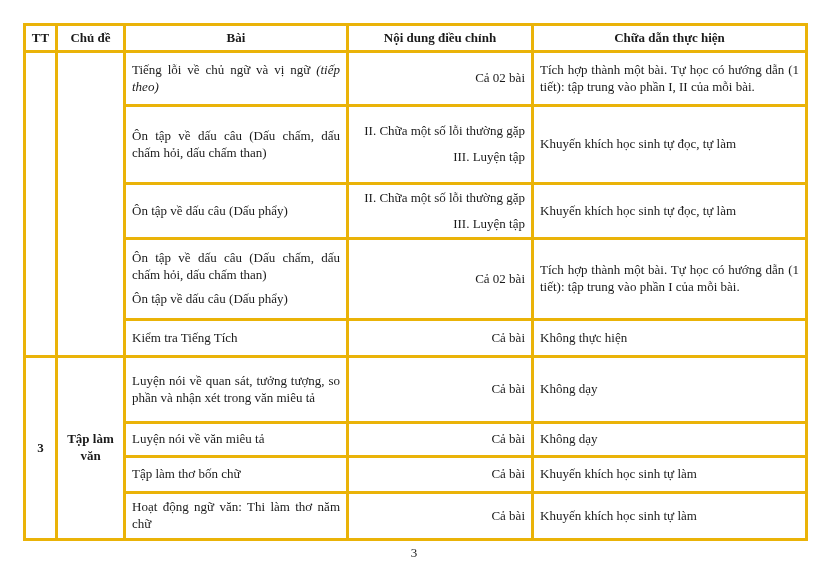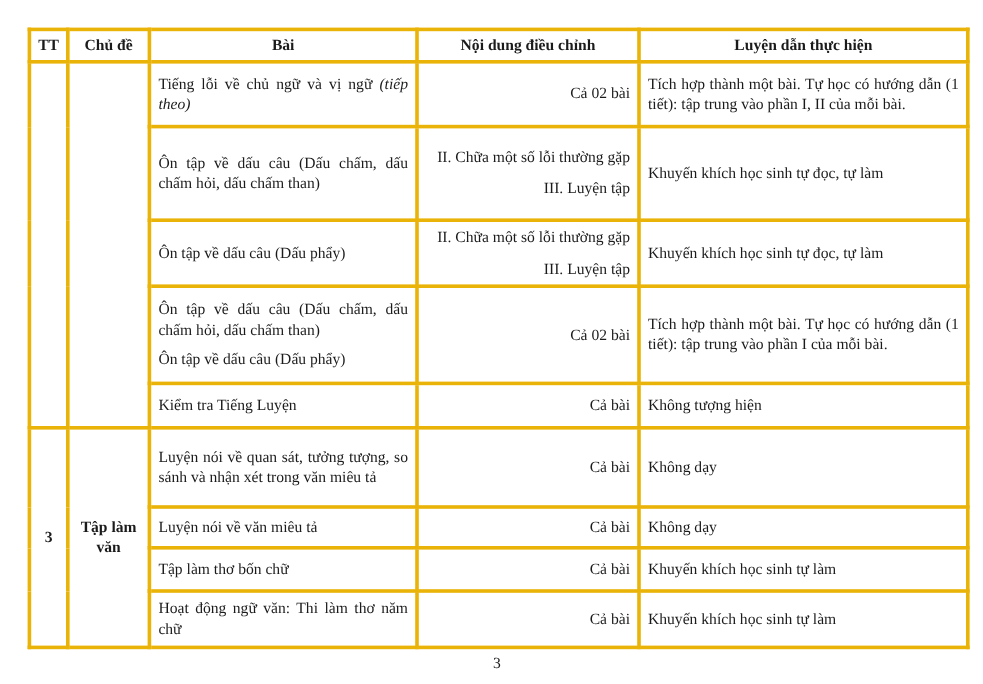--- a/index.html
+++ b/index.html
@@ -88,21 +88,21 @@
       <col style="width:223px">
       <col style="width:185px">
       <col style="width:274px">
     </colgroup>
     <thead>
       <tr class="rh-head">
         <th>TT</th>
         <th>Chủ đề</th>
         <th>Bài</th>
         <th>Nội dung điều chỉnh</th>
-        <th>Luyện dẫn thực hiện</th>
+        <th>Chữa dẫn thực hiện</th>
       </tr>
     </thead>
     <tbody>
 
       <tr class="rh-1">
         <td class="cell-tt" rowspan="5"></td>
         <td class="cell-chude" rowspan="5"></td>
         <td class="cell-bai"><span>Tiếng lỗi về chủ ngữ và vị ngữ </span><span class="italic">(tiếp theo)</span></td>
         <td class="cell-nd">
             <div>Cả 02 bài</div>
@@ -129,31 +129,31 @@
         <td class="cell-bai">
           <div>Ôn tập về dấu câu (Dấu chấm, dấu chấm hỏi, dấu chấm than)</div>
           <div class="para-gap">Ôn tập về dấu câu (Dấu phẩy)</div>
         </td>
         <td class="cell-nd">
             <div>Cả 02 bài</div>
           </td>
         <td class="cell-hd">Tích hợp thành một bài. Tự học có hướng dẫn (1 tiết): tập trung vào phần I của mỗi bài.</td>
       </tr>
       <tr class="rh-5">
-        <td class="cell-bai">Kiểm tra Tiếng Luyện</td>
+        <td class="cell-bai">Kiểm tra Tiếng Tích</td>
         <td class="cell-nd">
             <div>Cả bài</div>
           </td>
-        <td class="cell-hd">Không tượng hiện</td>
+        <td class="cell-hd">Không thực hiện</td>
       </tr>
 
       <tr class="rh-6">
         <td class="cell-tt" rowspan="4">3</td>
         <td class="cell-chude" rowspan="4">Tập làm văn</td>
-        <td class="cell-bai">Luyện nói về quan sát, tưởng tượng, so sánh và nhận xét trong văn miêu tả</td>
+        <td class="cell-bai">Luyện nói về quan sát, tưởng tượng, so phần và nhận xét trong văn miêu tả</td>
         <td class="cell-nd">
             <div>Cả bài</div>
           </td>
         <td class="cell-hd">Không dạy</td>
       </tr>
       <tr class="rh-7">
         <td class="cell-bai">Luyện nói về văn miêu tả</td>
         <td class="cell-nd">
             <div>Cả bài</div>
           </td>

